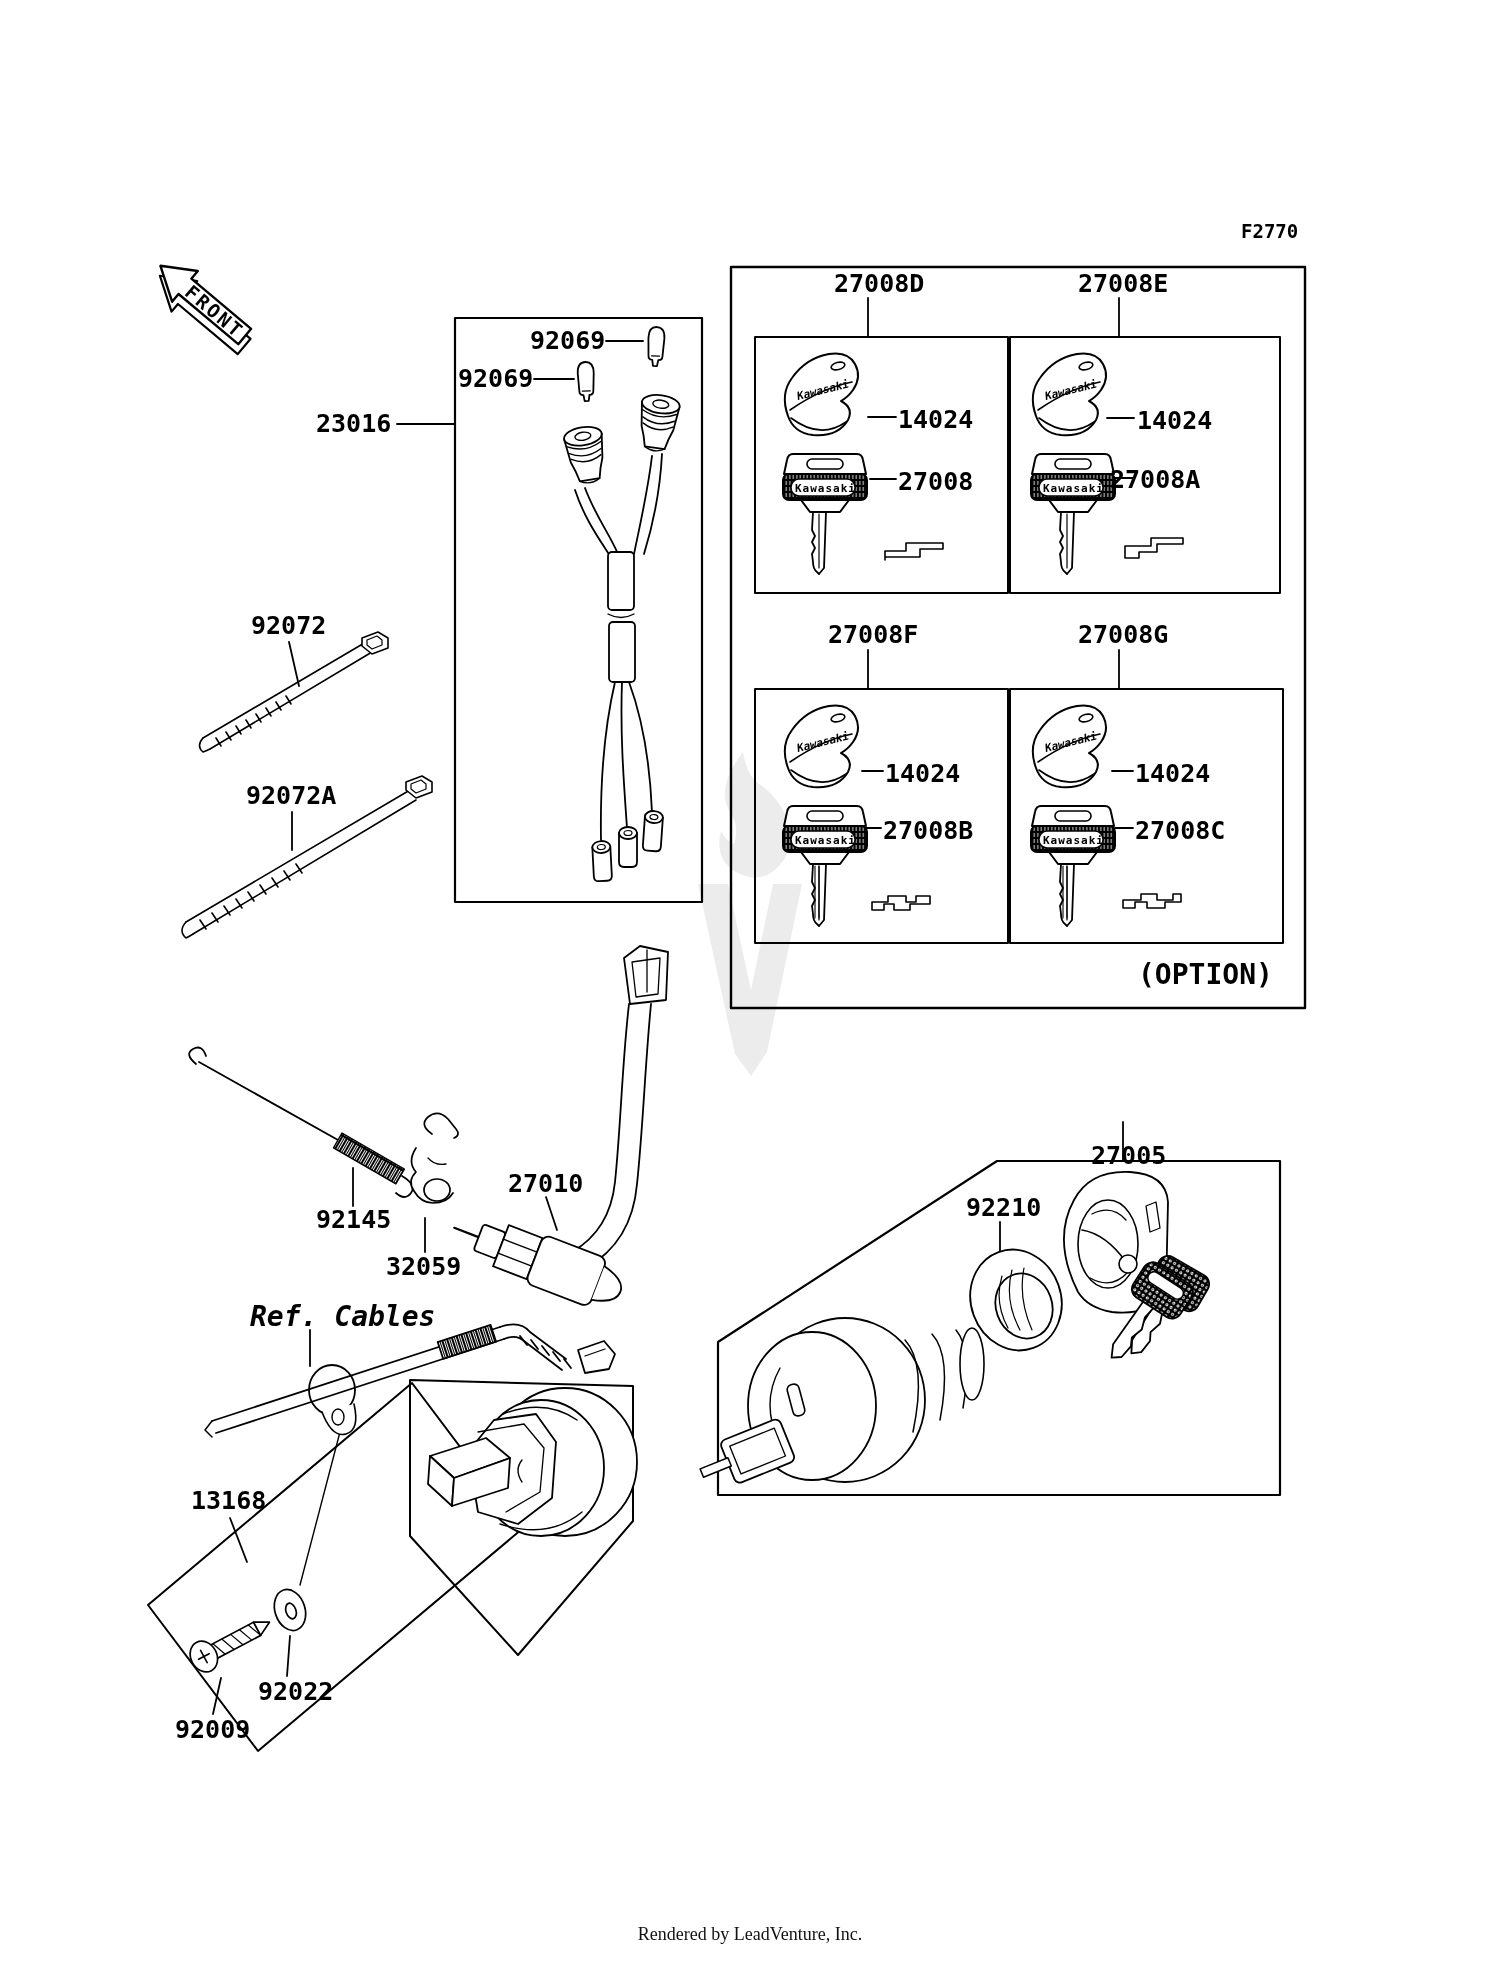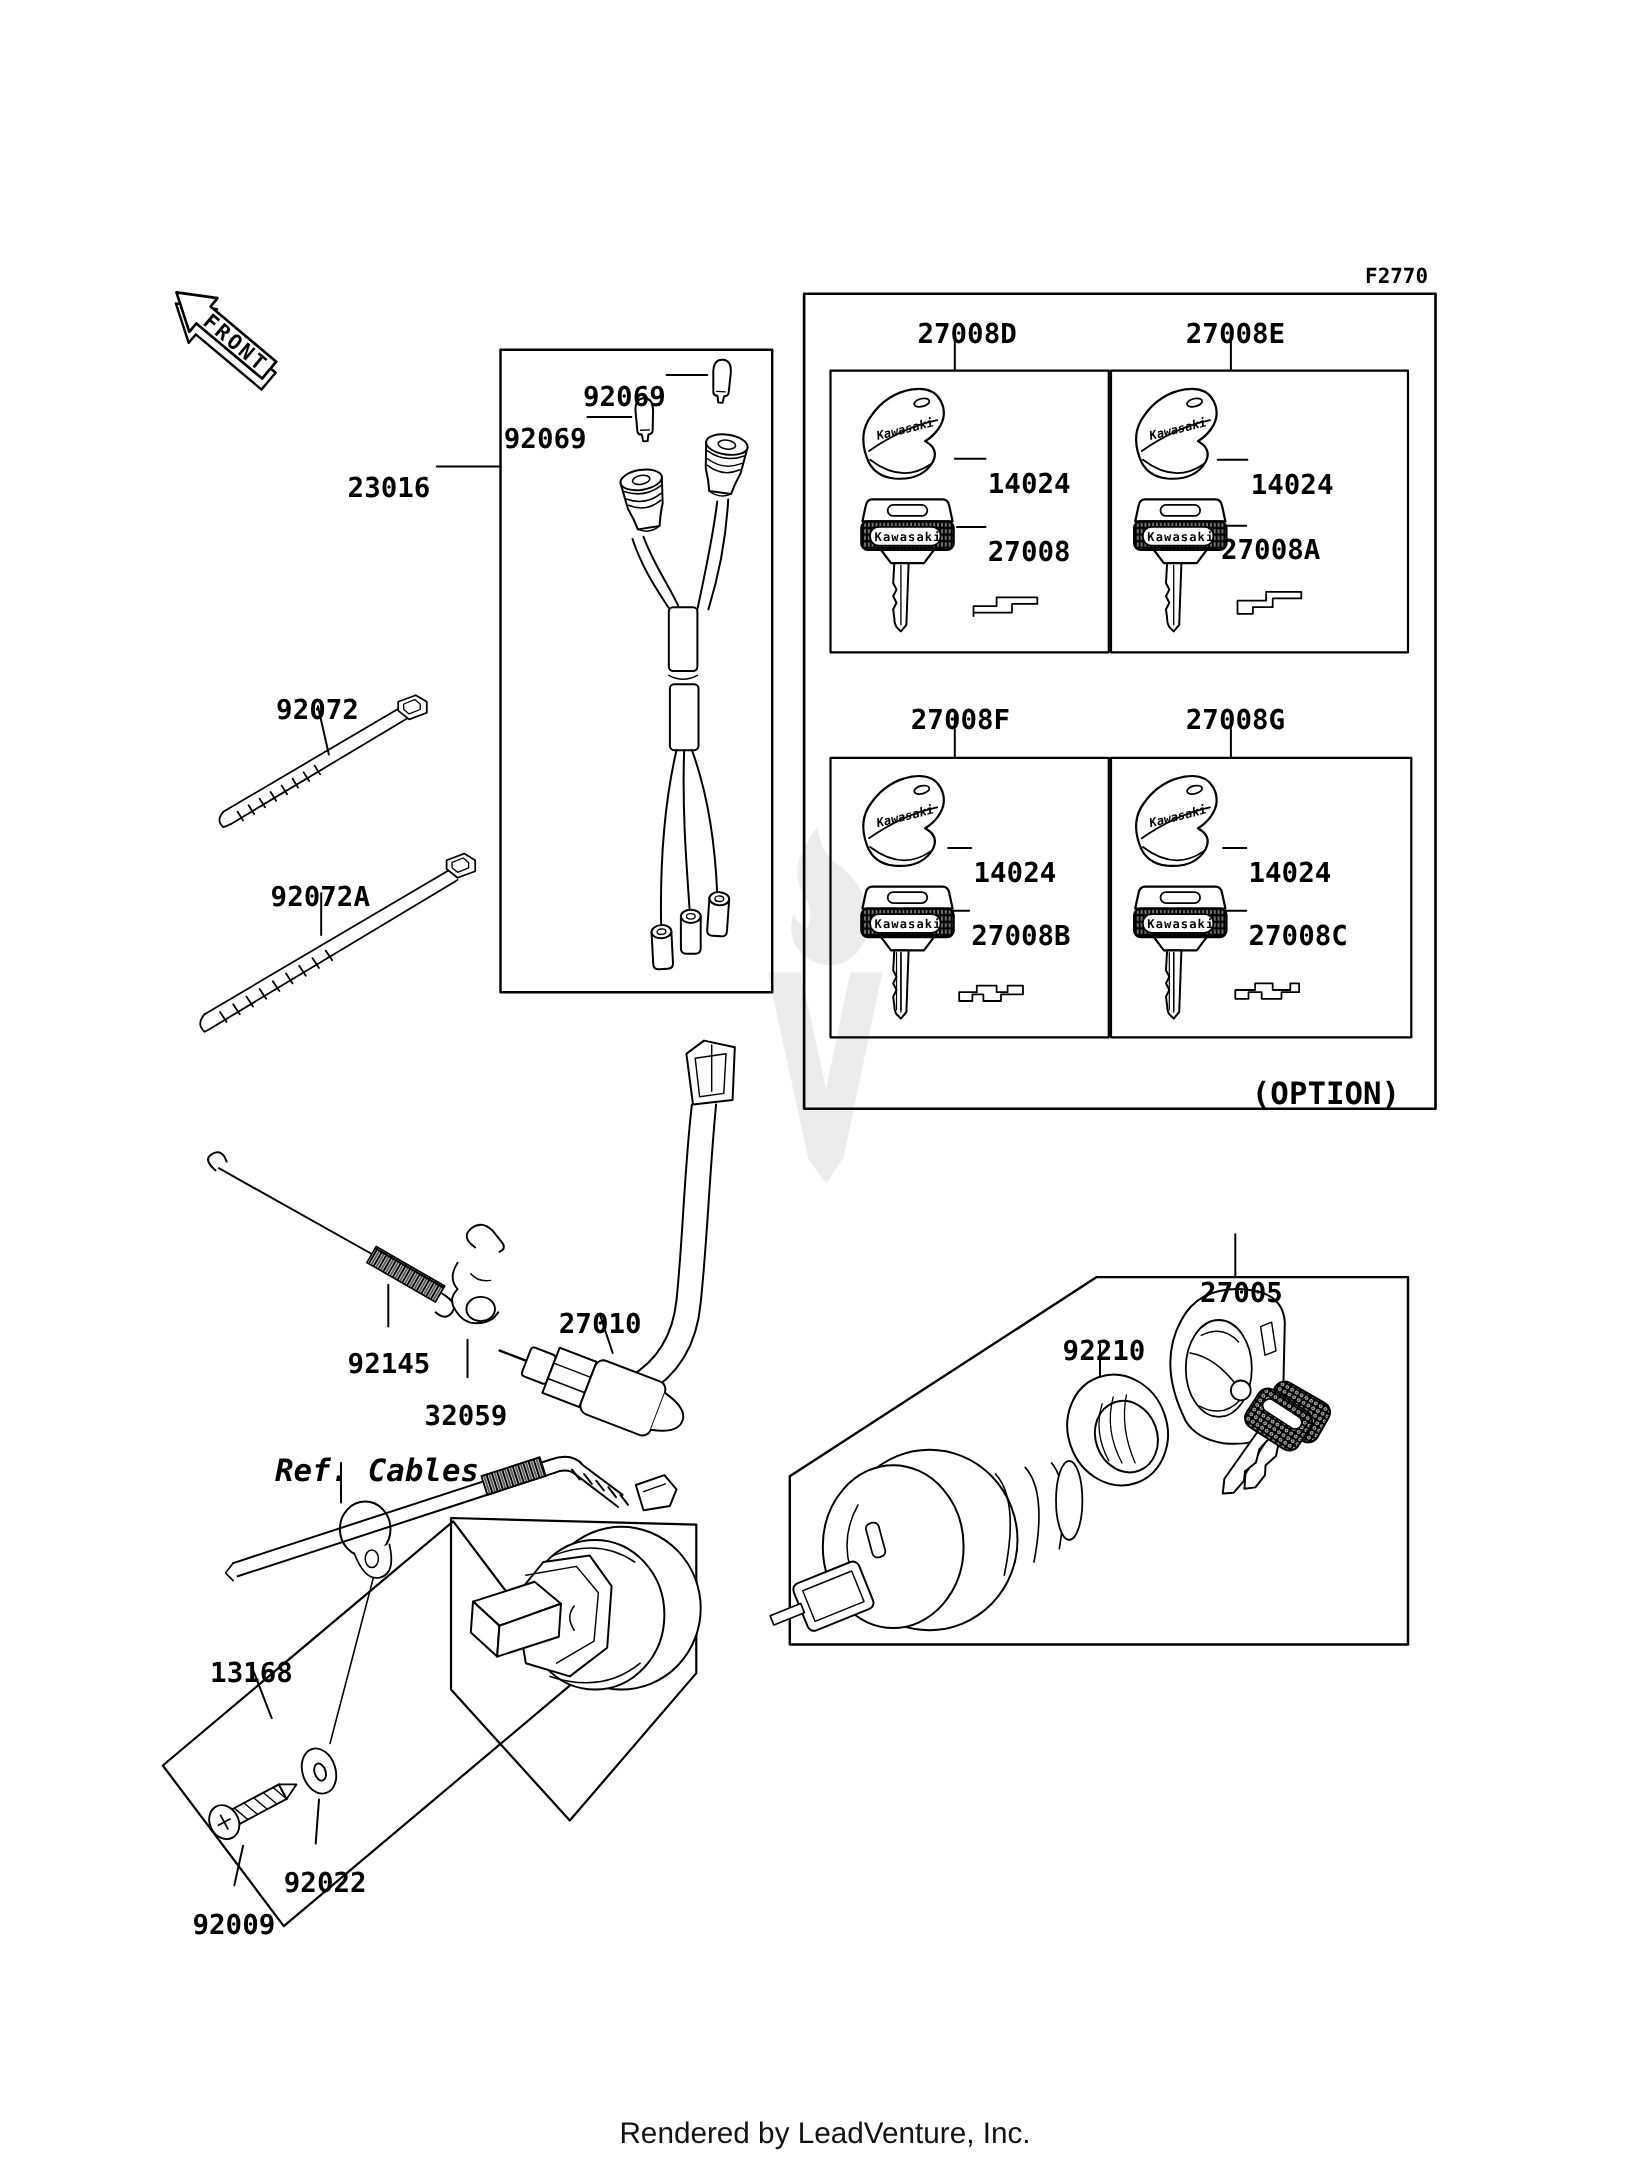--- a/index.html
+++ b/index.html
@@ -1,26 +1,26 @@
 <!DOCTYPE html>
 <html><head>
 <meta charset="utf-8">
 <style>
   html,body{margin:0;padding:0;background:#fff;}
   #stage{position:relative;width:1500px;height:1962px;background:#fff;overflow:hidden;
          font-family:"DejaVu Sans Mono",monospace;}
   #lineart{position:absolute;left:0;top:0;}
   .pl{position:absolute;font-family:"DejaVu Sans Mono",monospace;font-weight:bold;
-      font-size:25px;line-height:1;color:#000;white-space:nowrap;margin-top:20px;}
+      font-size:25px;line-height:1;color:#000;white-space:nowrap;}
   .pl.small{font-size:19px;}
   .pl.med{font-size:28px;}
   .wm{position:absolute;left:484px;top:1078px;font-family:"Liberation Sans",sans-serif;
       font-weight:bold;font-size:40px;line-height:1;color:#e3e3e3;letter-spacing:16px;white-space:nowrap;}
   .footer{position:absolute;left:0;top:1924px;width:1500px;text-align:center;
-      font-family:Liberation Sans, sans-serif;font-size:27px;color:#111;}
+      font-family:Liberation Serif, serif;font-size:18px;color:#111;}
 </style>
 </head>
 <body>
 
 <div id="stage">
 
 <svg id="lineart" width="1500" height="1962" viewBox="0 0 1500 1962" fill="none" stroke="#000" stroke-width="2" stroke-linecap="round" stroke-linejoin="round">
 
   <defs>
     <pattern id="vhatch" width="3.5" height="6" patternUnits="userSpaceOnUse">

